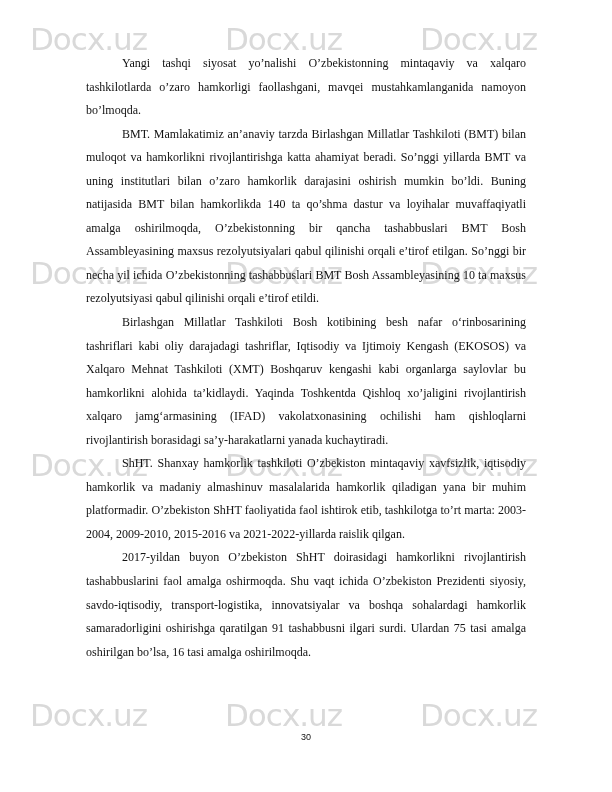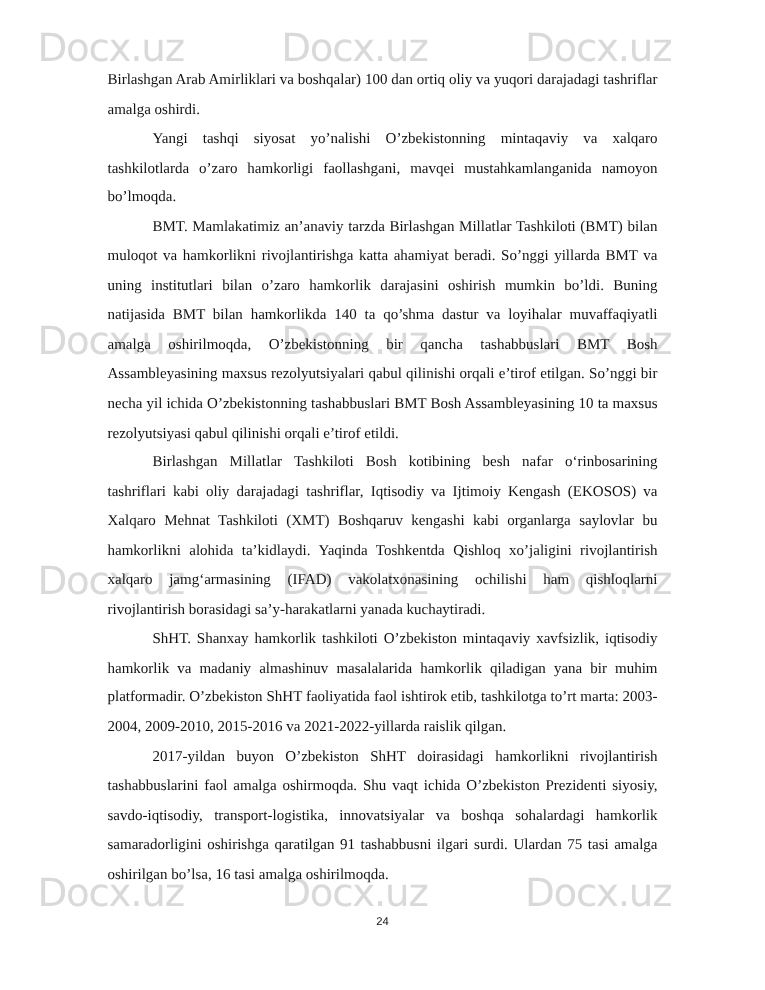--- a/index.html
+++ b/index.html
@@ -58,21 +58,20 @@
   <span class="wm" style="left:30px;top:450px;">Docx.uz</span>
   <span class="wm" style="left:225px;top:450px;">Docx.uz</span>
   <span class="wm" style="left:420px;top:450px;">Docx.uz</span>
 
   <span class="wm" style="left:30px;top:700px;">Docx.uz</span>
   <span class="wm" style="left:225px;top:700px;">Docx.uz</span>
   <span class="wm" style="left:420px;top:700px;">Docx.uz</span>
 </div>
 
 <div class="page">
-  <p class="para cont">Birlashgan Arab Amirliklari va boshqalar) 100 dan ortiq oliy va yuqori darajadagi tashriflar amalga oshirdi.</p>
   <p class="para">Yangi tashqi siyosat yo’nalishi O’zbekistonning mintaqaviy va xalqaro tashkilotlarda o’zaro hamkorligi faollashgani, mavqei mustahkamlanganida namoyon bo’lmoqda.</p>
   <p class="para">BMT. Mamlakatimiz an’anaviy tarzda Birlashgan Millatlar Tashkiloti (BMT) bilan muloqot va hamkorlikni rivojlantirishga katta ahamiyat beradi. So’nggi yillarda BMT va uning institutlari bilan o’zaro hamkorlik darajasini oshirish mumkin bo’ldi. Buning natijasida BMT bilan hamkorlikda 140 ta qo’shma dastur va loyihalar muvaffaqiyatli amalga oshirilmoqda, O’zbekistonning bir qancha tashabbuslari BMT Bosh Assambleyasining maxsus rezolyutsiyalari qabul qilinishi orqali e’tirof etilgan. So’nggi bir necha yil ichida O’zbekistonning tashabbuslari BMT Bosh Assambleyasining 10 ta maxsus rezolyutsiyasi qabul qilinishi orqali e’tirof etildi.</p>
   <p class="para">Birlashgan Millatlar Tashkiloti Bosh kotibining besh nafar o‘rinbosarining tashriflari kabi oliy darajadagi tashriflar, Iqtisodiy va Ijtimoiy Kengash (EKOSOS) va Xalqaro Mehnat Tashkiloti (XMT) Boshqaruv kengashi kabi organlarga saylovlar bu hamkorlikni alohida ta’kidlaydi. Yaqinda Toshkentda Qishloq xo’jaligini rivojlantirish xalqaro jamg‘armasining (IFAD) vakolatxonasining ochilishi ham qishloqlarni rivojlantirish borasidagi sa’y-harakatlarni yanada kuchaytiradi.</p>
   <p class="para">ShHT. Shanxay hamkorlik tashkiloti O’zbekiston mintaqaviy xavfsizlik, iqtisodiy hamkorlik va madaniy almashinuv masalalarida hamkorlik qiladigan yana bir muhim platformadir. O’zbekiston ShHT faoliyatida faol ishtirok etib, tashkilotga to’rt marta: 2003-2004, 2009-2010, 2015-2016 va 2021-2022-yillarda raislik qilgan.</p>
   <p class="para">2017-yildan buyon O’zbekiston ShHT doirasidagi hamkorlikni rivojlantirish tashabbuslarini faol amalga oshirmoqda. Shu vaqt ichida O’zbekiston Prezidenti siyosiy, savdo-iqtisodiy, transport-logistika, innovatsiyalar va boshqa sohalardagi hamkorlik samaradorligini oshirishga qaratilgan 91 tashabbusni ilgari surdi. Ulardan 75 tasi amalga oshirilgan bo’lsa, 16 tasi amalga oshirilmoqda.</p>
 </div>
 
-<div class="page-number">24</div>
+<div class="page-number">30</div>
 
 </body></html>

